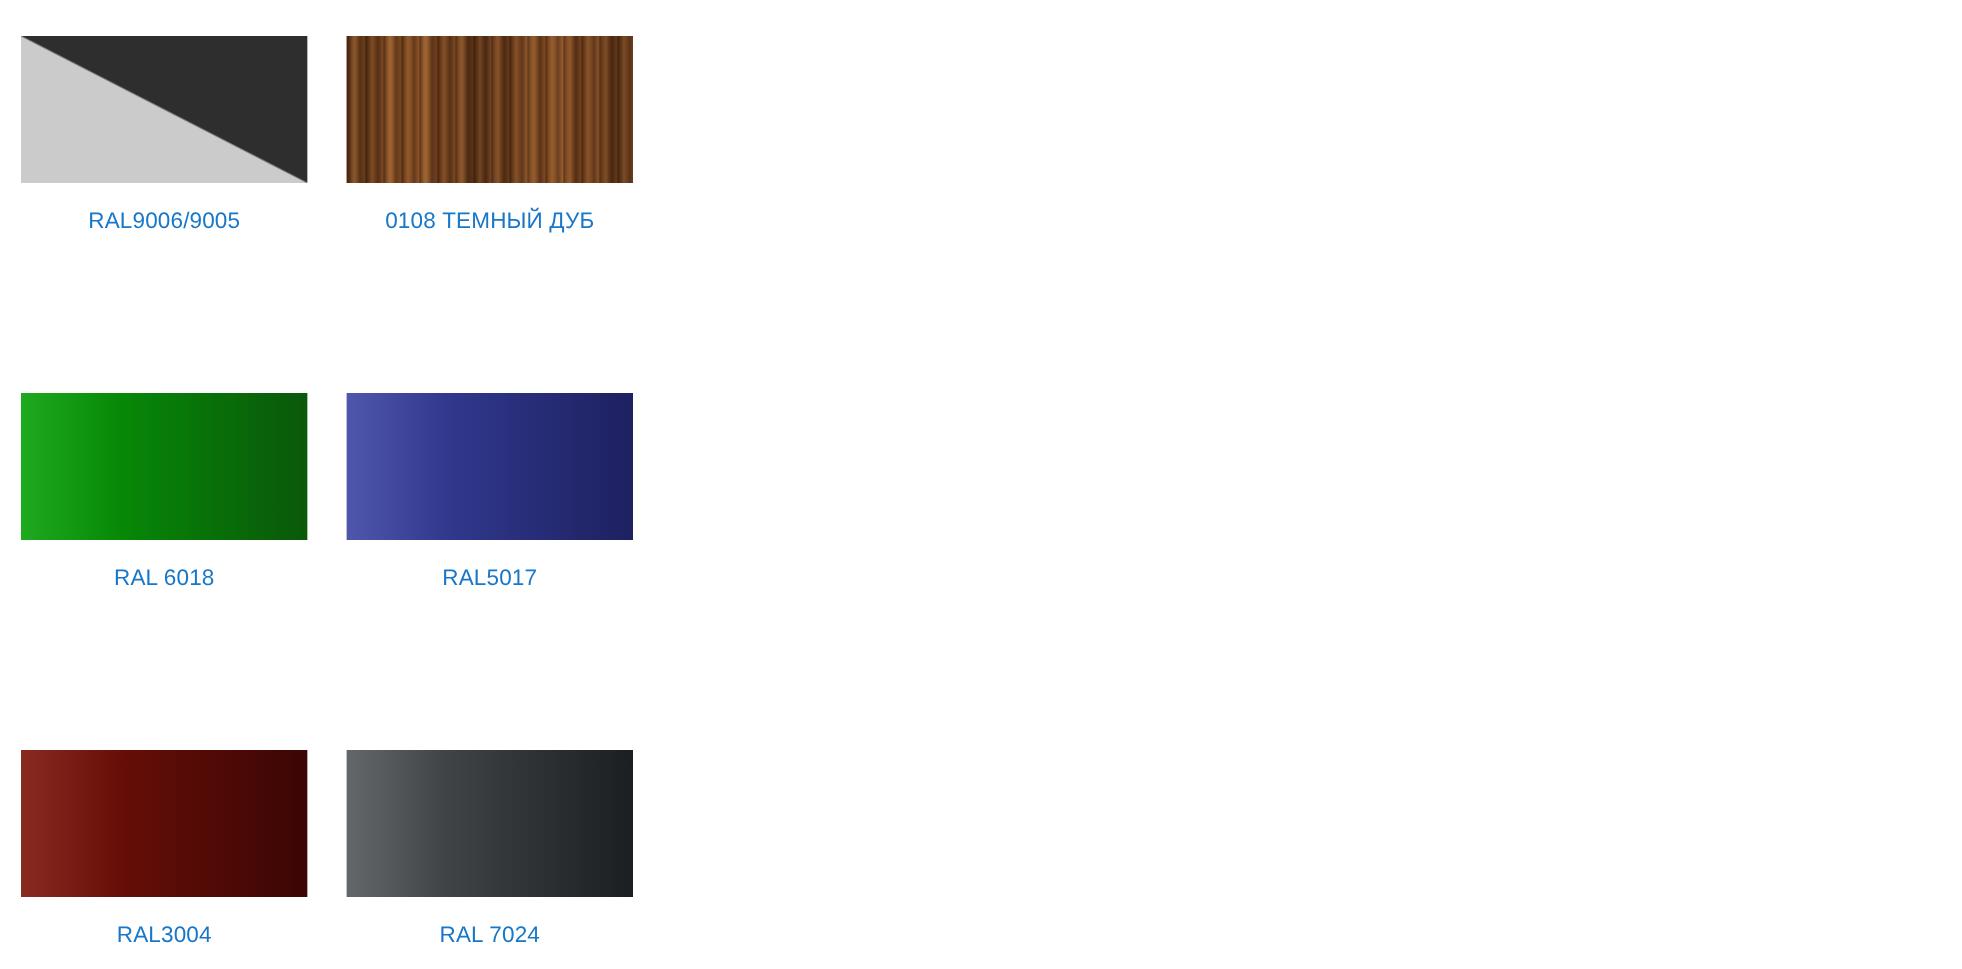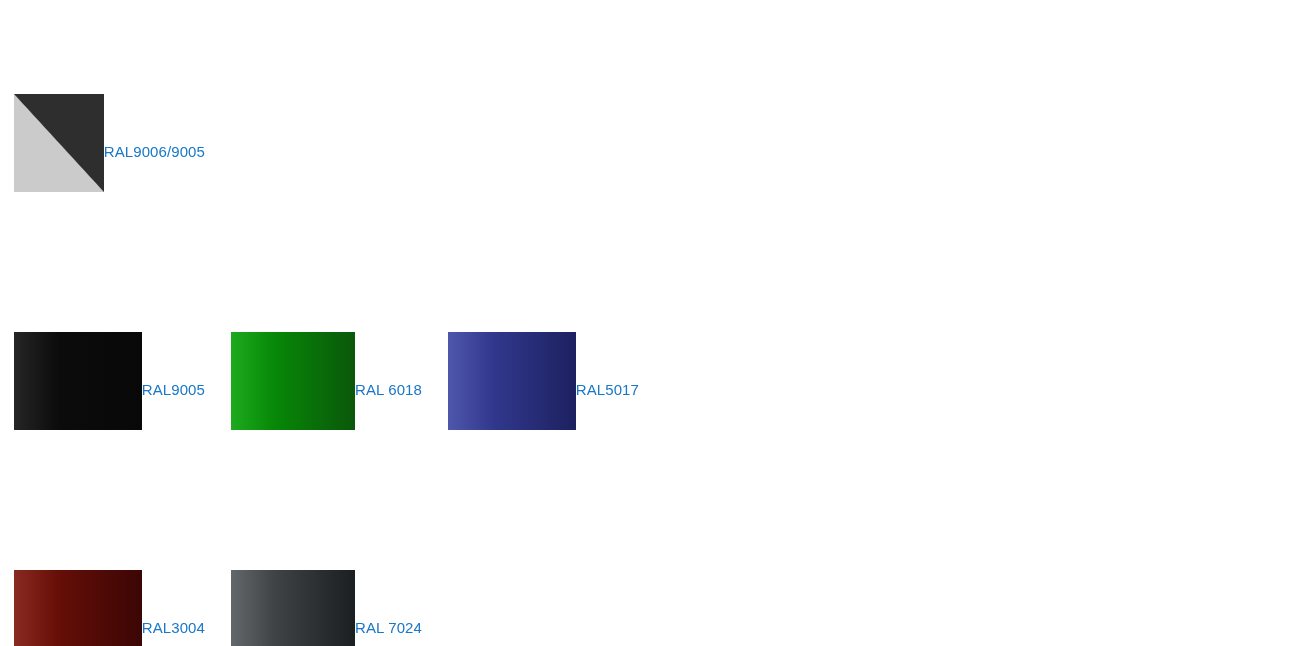--- a/index.html
+++ b/index.html
@@ -21,21 +21,21 @@
 
   .swatch-row {
     display: flex;
     height: 238px;
   }
 
   .swatch-cell {
     width: 191px;
     margin-right: 26px;
     display: flex;
-    flex-direction: row;
+    flex-direction: column;
     align-items: center;
   }
 
   .swatch-chip {
     width: 191px;
     height: 98px;
     position: relative;
     overflow: hidden;
     background-color: #cccccc;
   }
@@ -146,26 +146,26 @@
 </style>
 </head>
 <body>
 
 <div id="swatch-grid">
     <div class="swatch-row">
       <div class="swatch-cell">
         <div class="swatch-chip chip-diagonal" style="--chip-a: #cbcbcb; --chip-b: #2e2e2e;"></div>
         <div class="swatch-label">RAL9006/9005</div>
       </div>
+      <div class="swatch-cell">
+        <div class="swatch-chip chip-wood-vertical" style="--chip-a: #8a5126; --chip-b: #5d3317;"></div>
+        <div class="swatch-label">0108 ТЕМНЫЙ ДУБ</div>
+      </div>
     </div>
     <div class="swatch-row">
-      <div class="swatch-cell">
-        <div class="swatch-chip chip-gradient chip-sheen" style="--chip-a: #0d0d0d; --chip-b: #080808;"></div>
-        <div class="swatch-label">RAL9005</div>
-      </div>
       <div class="swatch-cell">
         <div class="swatch-chip chip-gradient chip-sheen" style="--chip-a: #05a005; --chip-b: #0a5b0a;"></div>
         <div class="swatch-label">RAL 6018</div>
       </div>
       <div class="swatch-cell">
         <div class="swatch-chip chip-gradient chip-sheen" style="--chip-a: #3b44a3; --chip-b: #1e2264;"></div>
         <div class="swatch-label">RAL5017</div>
       </div>
     </div>
     <div class="swatch-row">

